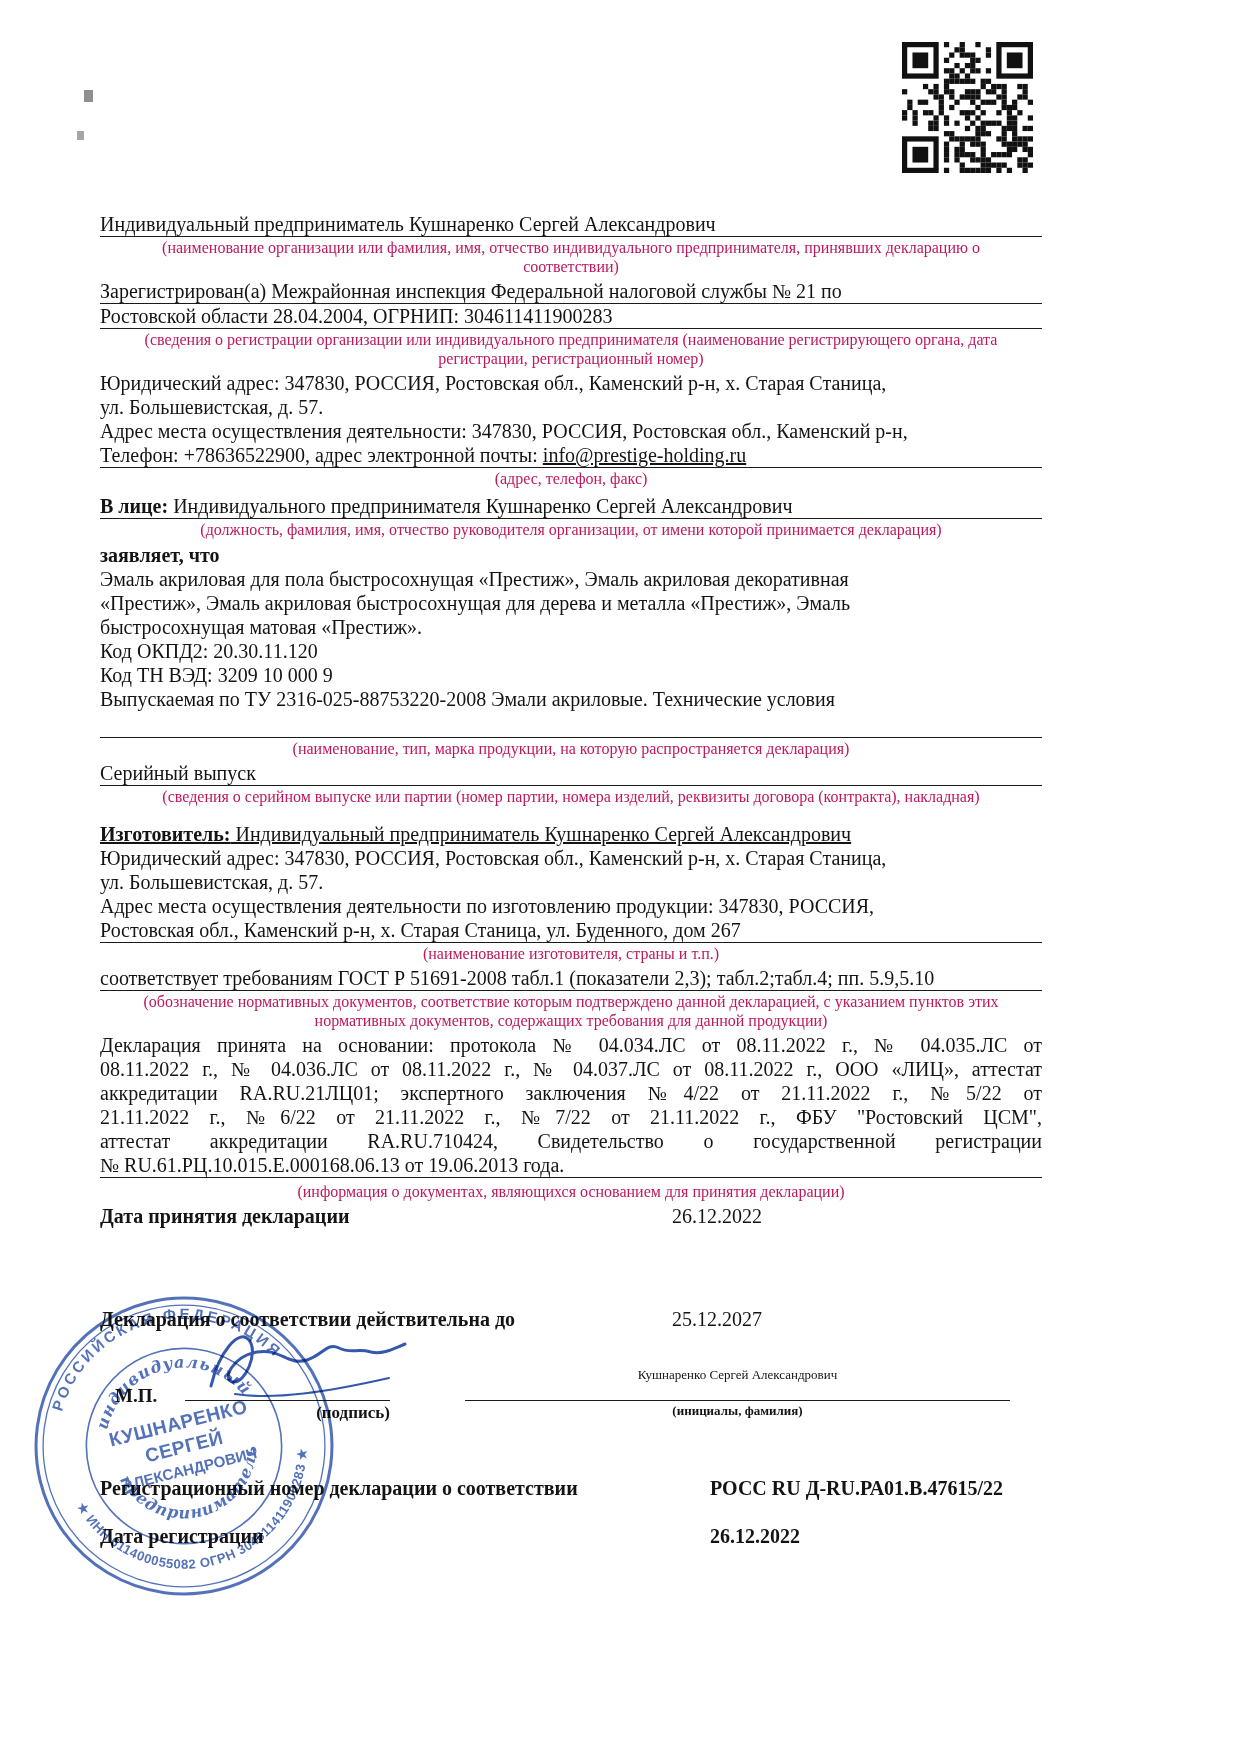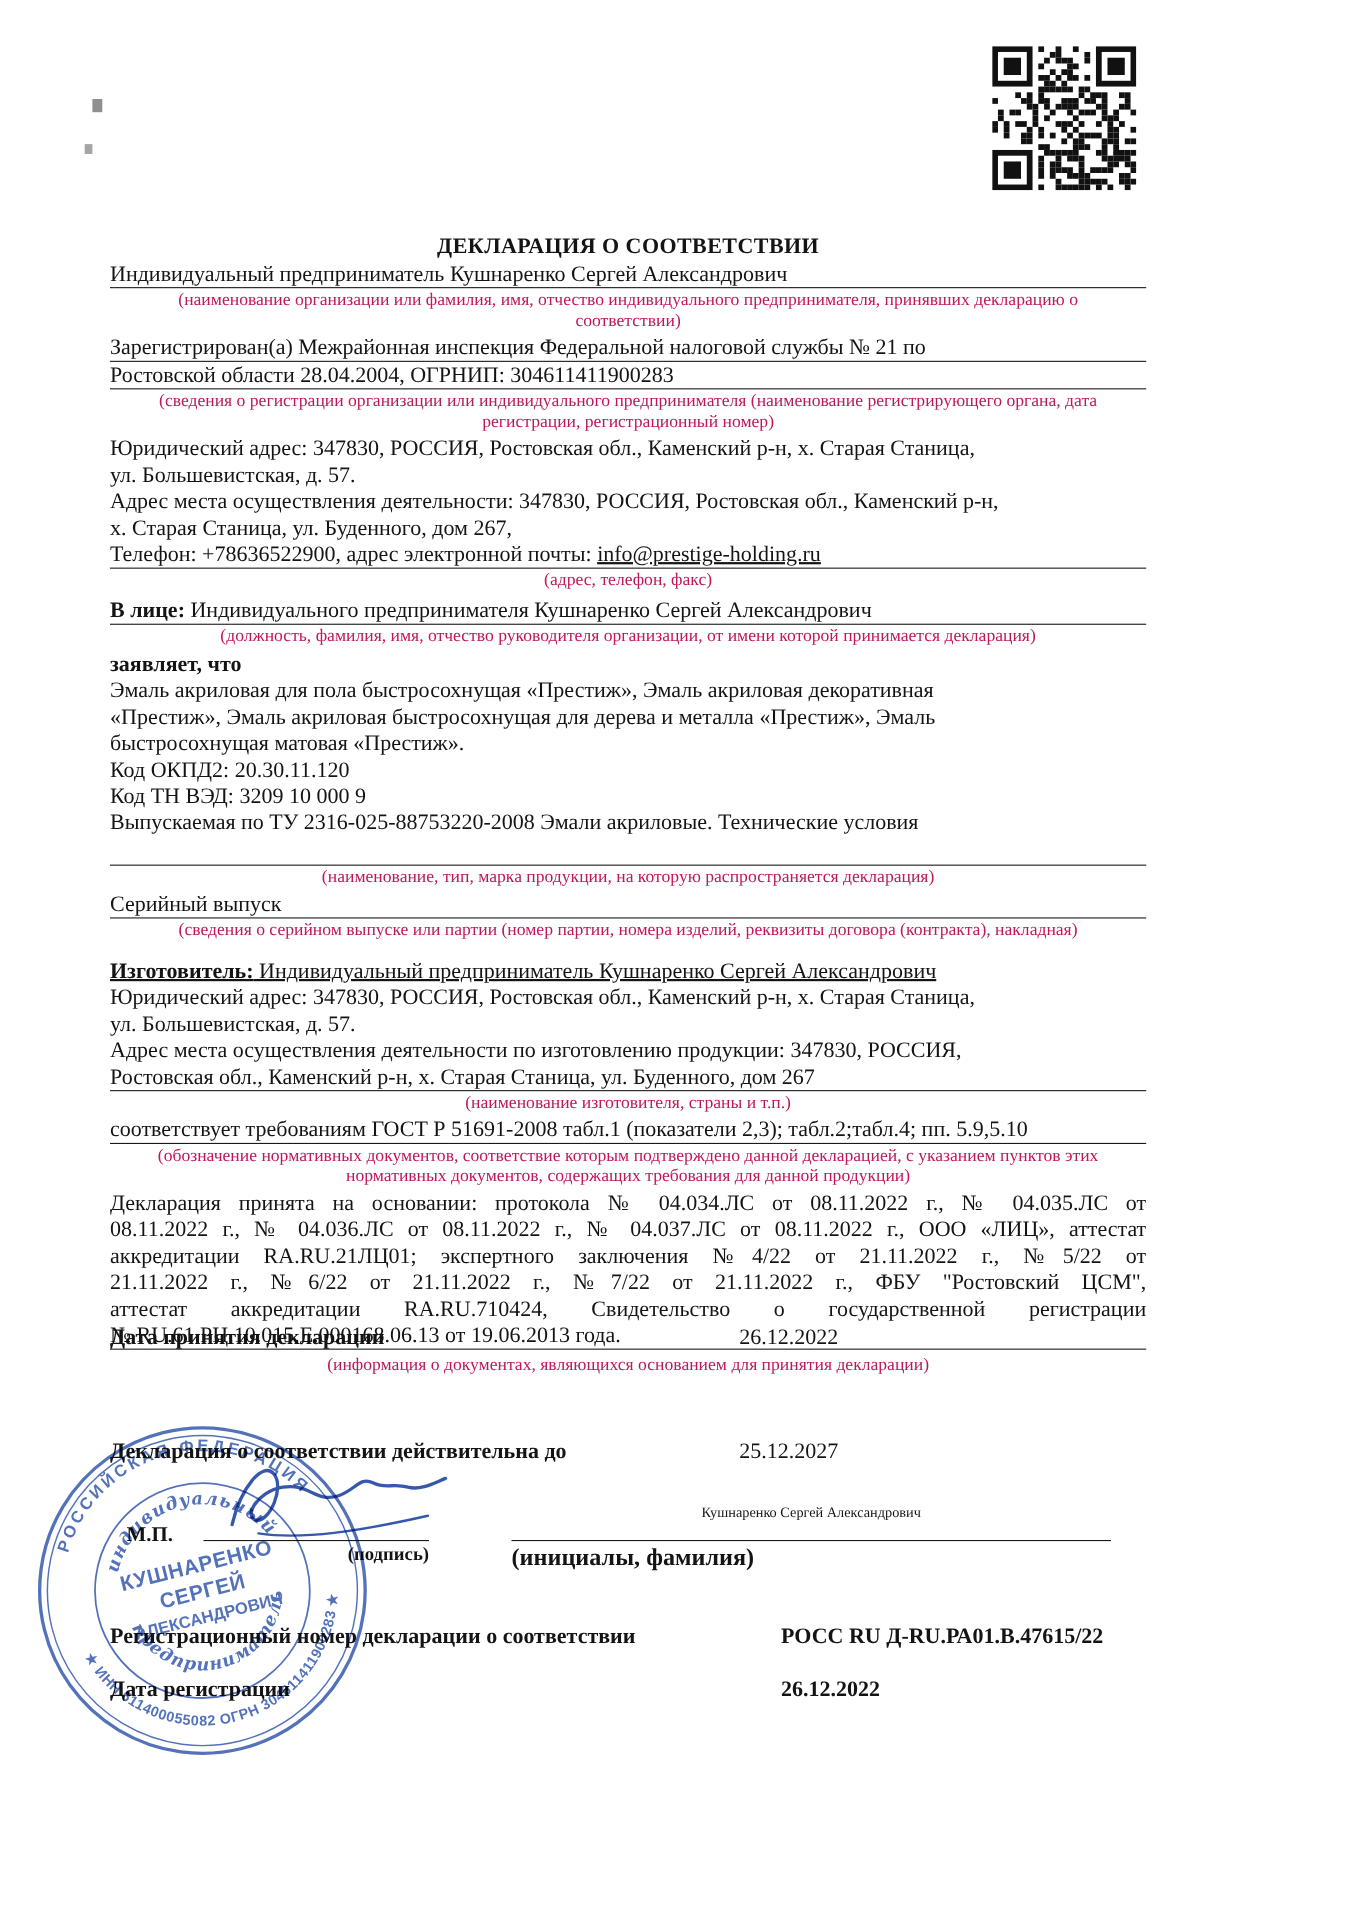--- a/index.html
+++ b/index.html
@@ -30,21 +30,21 @@
 
   .abs-row { position:absolute; left:100px; width:942px; font-size:20px; line-height:24px; }
   .val  { position:absolute; left:572px; top:0; }
   .val2 { position:absolute; left:610px; top:0; }
 
   .sig-name { position:absolute; left:465px; top:1363px; width:545px; text-align:center; font-size:13px; line-height:24px; }
   .mp { position:absolute; left:115px; top:1384px; font-size:19px; line-height:24px; }
   .sig-line1 { position:absolute; left:185px; top:1400px; width:205px; border-top:1.4px solid #1a1a1a; }
   .sig-line2 { position:absolute; left:465px; top:1400px; width:545px; border-top:1.4px solid #1a1a1a; }
   .sig-cap1 { position:absolute; left:185px; top:1403px; width:205px; text-align:right; font-size:17px; }
-  .sig-cap2 { position:absolute; left:465px; top:1403px; width:545px; font-size:22px; }
+  .sig-cap2 { position:absolute; left:465px; top:1403px; width:545px; text-align:center; font-size:13px; }
 
   .stamp { position:absolute; left:28px; top:1290px; width:312px; height:312px; mix-blend-mode:multiply; }
   .signature-svg { position:absolute; left:205px; top:1322px; width:215px; height:92px; mix-blend-mode:multiply; }
 
   .st-ring    { font:700 15px "Liberation Sans", sans-serif; letter-spacing:3px; }
   .st-ring-sm { font:700 13px "Liberation Sans", sans-serif; letter-spacing:0.5px; }
   .st-cursive { font:italic 600 16px "DejaVu Serif", serif; letter-spacing:1px; }
   .st-center1 { font:700 19px "Liberation Sans", sans-serif; letter-spacing:0.5px; }
   .st-center2 { font:700 15px "Liberation Sans", sans-serif; }
 </style>
@@ -264,33 +264,31 @@
       <rect x="95" y="5" width="25" height="25" fill="#fff"></rect>
       <rect x="100" y="10" width="15" height="15" fill="#111"></rect>
       <rect x="0" y="90" width="35" height="35" fill="#111"></rect>
       <rect x="5" y="95" width="25" height="25" fill="#fff"></rect>
       <rect x="10" y="100" width="15" height="15" fill="#111"></rect>
     </svg>
   <div class="artifact a1"></div>
   <div class="artifact a2"></div>
 
   <div class="content">
-    <div class="title b center">ДЕКЛАРАЦИЯ О СООТВЕТСТВИИ</div>
 
     <div class="row u">Индивидуальный предприниматель Кушнаренко Сергей Александрович</div>
     <div class="caption c2l">(наименование организации или фамилия, имя, отчество индивидуального предпринимателя, принявших декларацию о соответствии)</div>
 
     <div class="row u">Зарегистрирован(а) Межрайонная инспекция Федеральной налоговой службы № 21 по</div>
     <div class="row u">Ростовской области 28.04.2004, ОГРНИП: 304611411900283</div>
     <div class="caption c2l">(сведения о регистрации организации или индивидуального предпринимателя (наименование регистрирующего органа, дата регистрации, регистрационный номер)</div>
 
     <div class="row">Юридический адрес: 347830, РОССИЯ, Ростовская обл., Каменский р-н, х. Старая Станица,</div>
     <div class="row">ул. Большевистская, д. 57.</div>
     <div class="row">Адрес места осуществления деятельности: 347830, РОССИЯ, Ростовская обл., Каменский р-н,</div>
-    <div class="row">х. Старая Станица, ул. Буденного, дом 267,</div>
     <div class="row u"><span>Телефон: +78636522900, адрес электронной почты: </span><span class="email">info@prestige-holding.ru</span></div>
     <div class="caption">(адрес, телефон, факс)</div>
 
     <div class="row u mt6"><span class="b">В лице:</span><span> Индивидуального предпринимателя Кушнаренко Сергей Александрович</span></div>
     <div class="caption">(должность, фамилия, имя, отчество руководителя организации, от имени которой принимается декларация)</div>
 
     <div class="row b mt4">заявляет, что</div>
 
     <div class="row">Эмаль акриловая для пола быстросохнущая «Престиж», Эмаль акриловая декоративная</div>
     <div class="row">«Престиж», Эмаль акриловая быстросохнущая для дерева и металла «Престиж», Эмаль</div>

